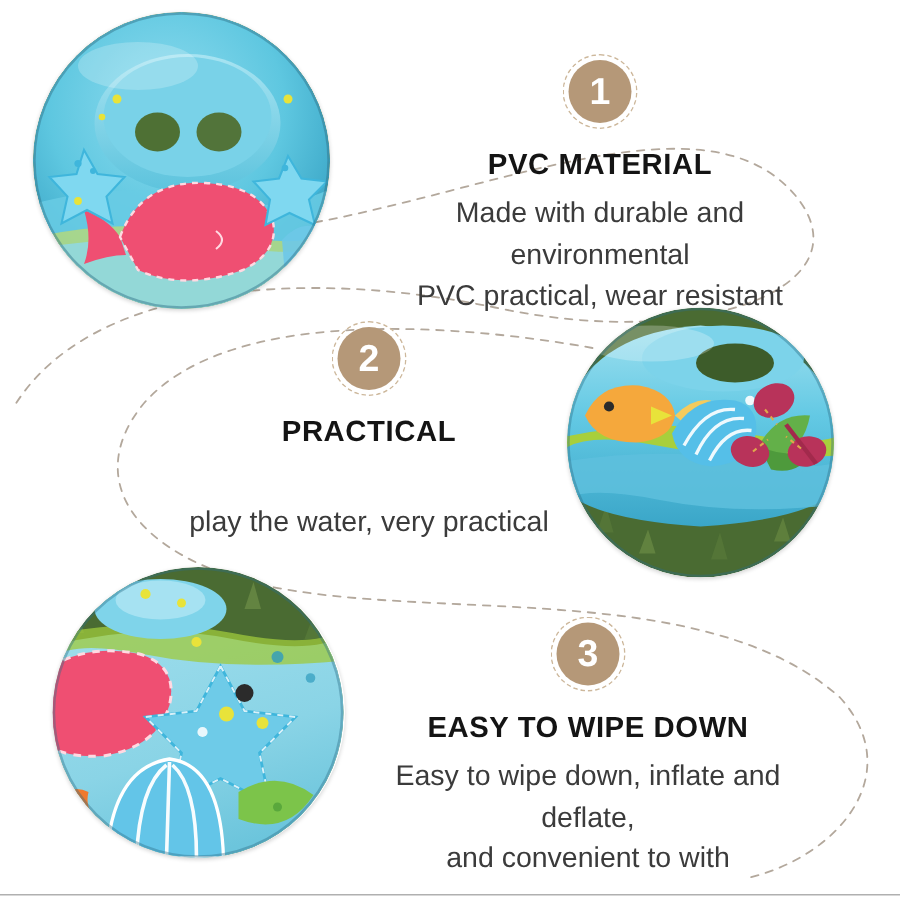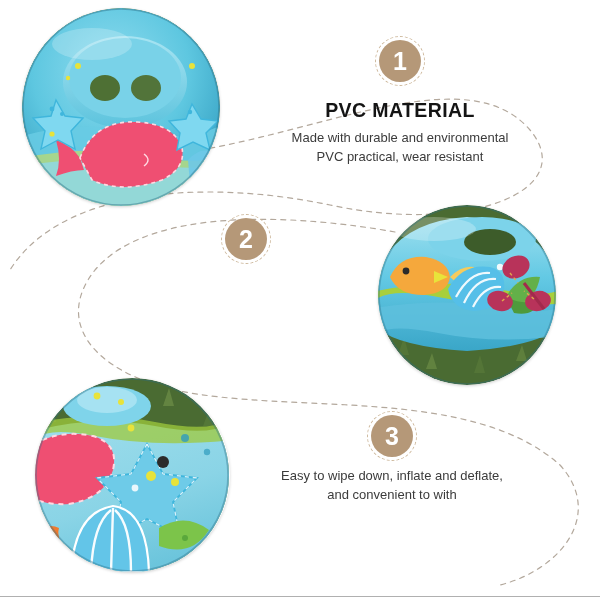--- a/index.html
+++ b/index.html
@@ -82,21 +82,21 @@
   .feature-title {
     font-size: 19.5px;
     font-weight: bold;
     color: #141414;
     letter-spacing: 0.4px;
     margin: 17px 0 7px 0;
     line-height: 1.2;
   }
 
   .feature-desc {
-    font-size: 13px;
+    font-size: 19px;
     font-weight: normal;
     color: #3b3b3b;
     line-height: 1.45;
     margin: 0;
   }
 
   
   #bottom-rule {
     position: absolute;
     left: 0;
@@ -309,27 +309,30 @@
     <div class="step-badge">1</div>
     <h2 class="feature-title">PVC MATERIAL</h2>
     <p class="feature-desc">
       <span>Made with durable and environmental</span><br>
       <span>PVC practical, wear resistant</span>
     </p>
   </div>
 
   <div class="feature-block" id="block-2">
     <div class="step-badge">2</div>
+    <h2 class="feature-title">PRACTICAL</h2>
     <p class="feature-desc">
       <br>
+      <span>play the water, very practical</span>
     </p>
   </div>
 
   <div class="feature-block" id="block-3">
     <div class="step-badge">3</div>
+    <h2 class="feature-title">EASY TO WIPE DOWN</h2>
     <p class="feature-desc">
       <span>Easy to wipe down, inflate and deflate,</span><br>
       <span>and convenient to with</span>
     </p>
   </div>
 
   <div id="bottom-rule"></div>
 
 </div>
 

